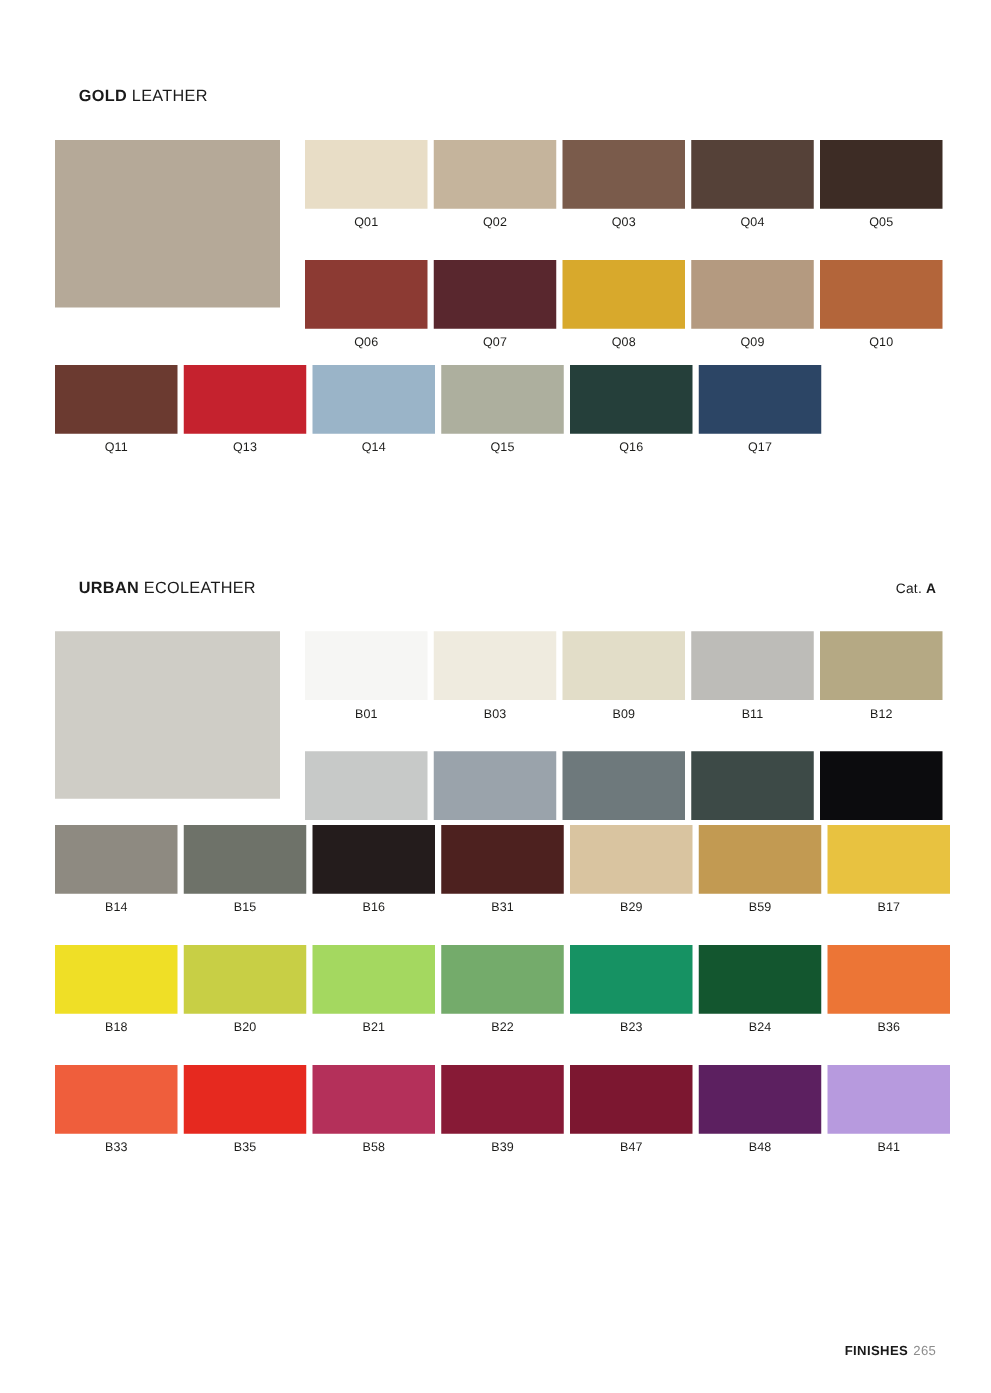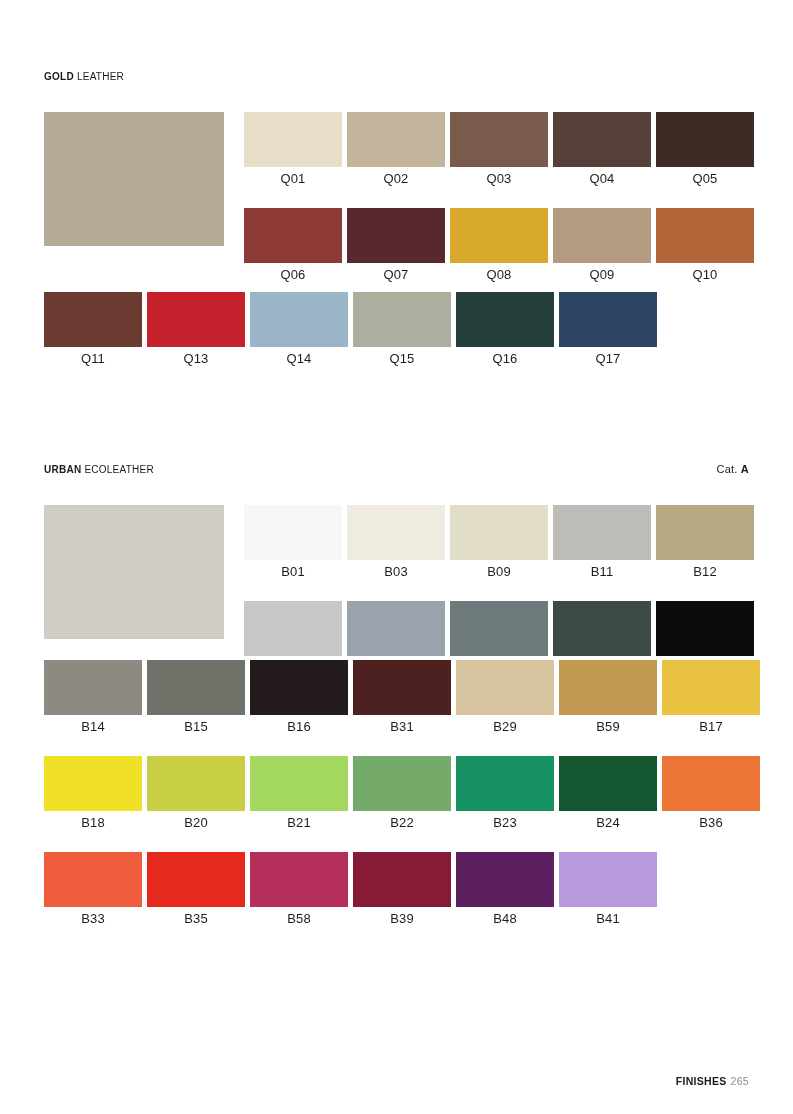--- a/index.html
+++ b/index.html
@@ -31,24 +31,25 @@
     position: absolute;
     left: 44px;
     width: 705px;
     display: flex;
     align-items: baseline;
     justify-content: space-between;
     font-size: 11.5px;
     letter-spacing: 0.2px;
   }
   .section-title {
-    font-size: 10px;
+    font-size: 13px;
     line-height: 14px;
     letter-spacing: 0.25px;
     white-space: nowrap;
+    margin-left: 19px;
   }
   .section-title .strong { font-weight: 700; }
   .section-title .light  { font-weight: 400; }
   .section-cat {
     font-size: 11px;
     font-weight: 400;
     color: #1a1a1a;
     white-space: nowrap;
   }
   .section-cat .cat-value { font-weight: 700; }
@@ -73,21 +74,21 @@
     width: 98px;
   }
   .chip {
     width: 98px;
     height: 55px;
     display: block;
   }
   .chip-label {
     display: block;
     text-align: center;
-    font-size: 13px;
+    font-size: 10px;
     line-height: 12px;
     color: #1d1d1b;
     padding-top: 6px;
     letter-spacing: 0.1px;
   }
 
   
   .footer {
     position: absolute;
     right: 44px;
@@ -334,20 +335,24 @@
       </div>
       <div class="cell">
         <span class="chip" style="background-color: rgb(180, 48, 90);"></span>
         <span class="chip-label">B58</span>
       </div>
       <div class="cell">
         <span class="chip" style="background-color: rgb(135, 26, 54);"></span>
         <span class="chip-label">B39</span>
       </div>
       <div class="cell">
+        <span class="chip" style="background-color: rgb(124, 23, 48);"></span>
+        <span class="chip-label">B47</span>
+      </div>
+      <div class="cell">
         <span class="chip" style="background-color: rgb(92, 32, 96);"></span>
         <span class="chip-label">B48</span>
       </div>
       <div class="cell">
         <span class="chip" style="background-color: rgb(183, 154, 222);"></span>
         <span class="chip-label">B41</span>
       </div>
     </div>
 
   </div>

